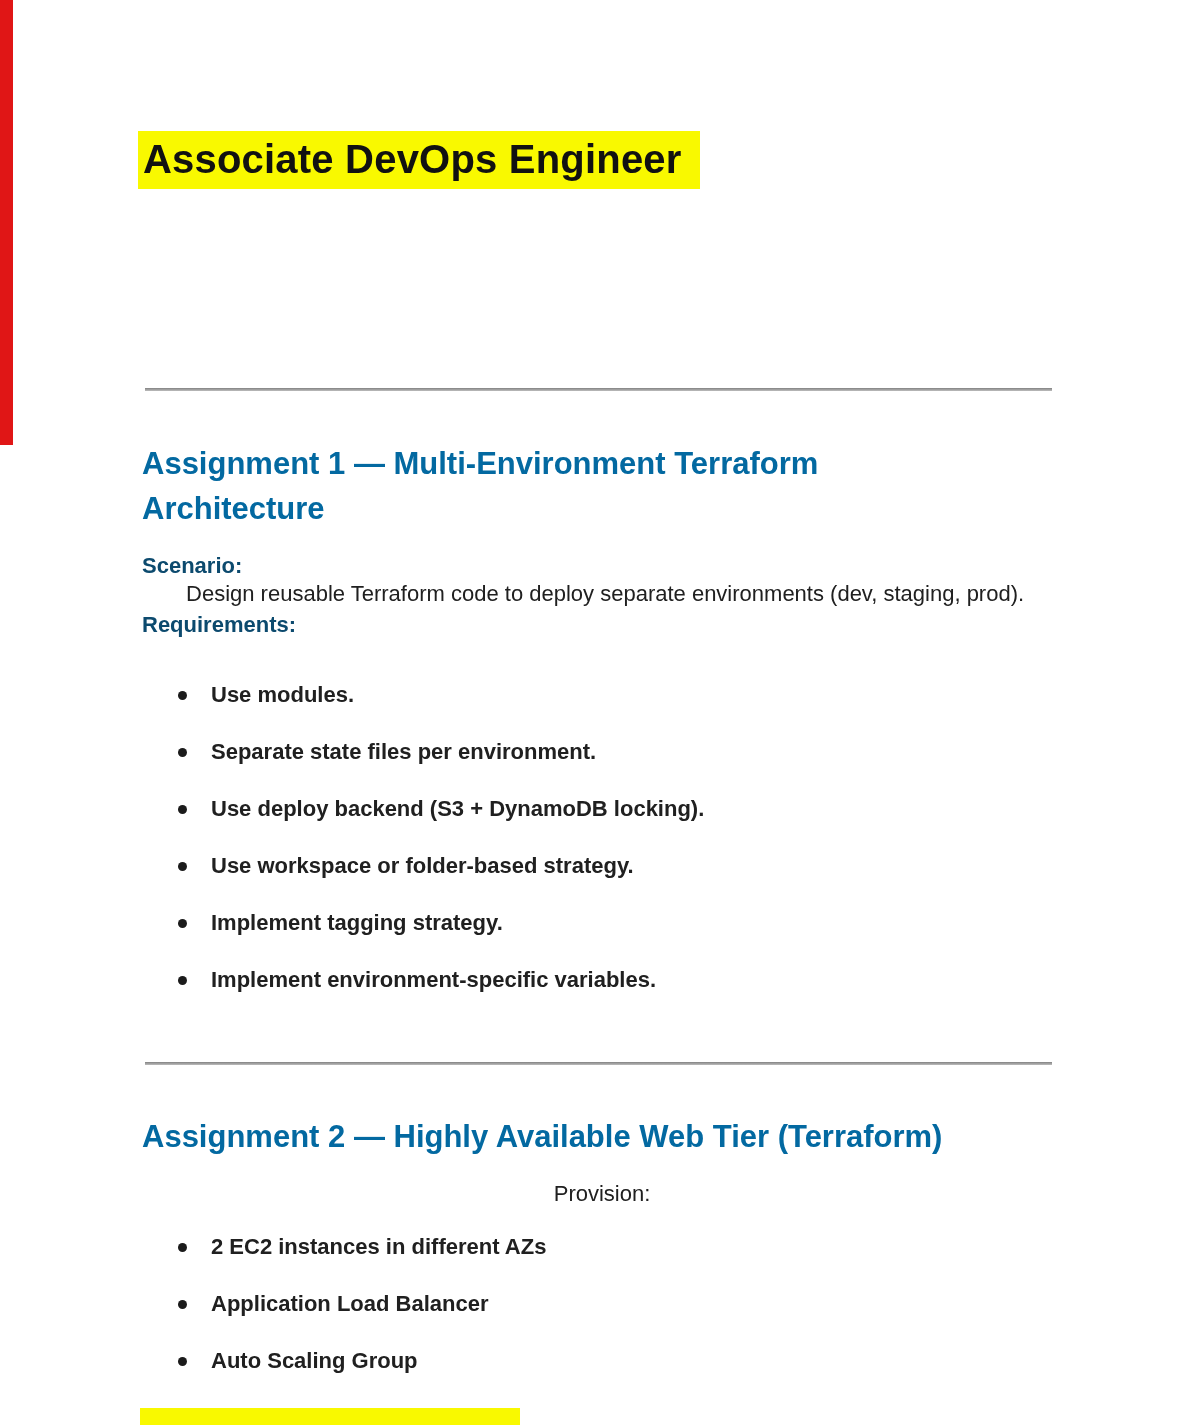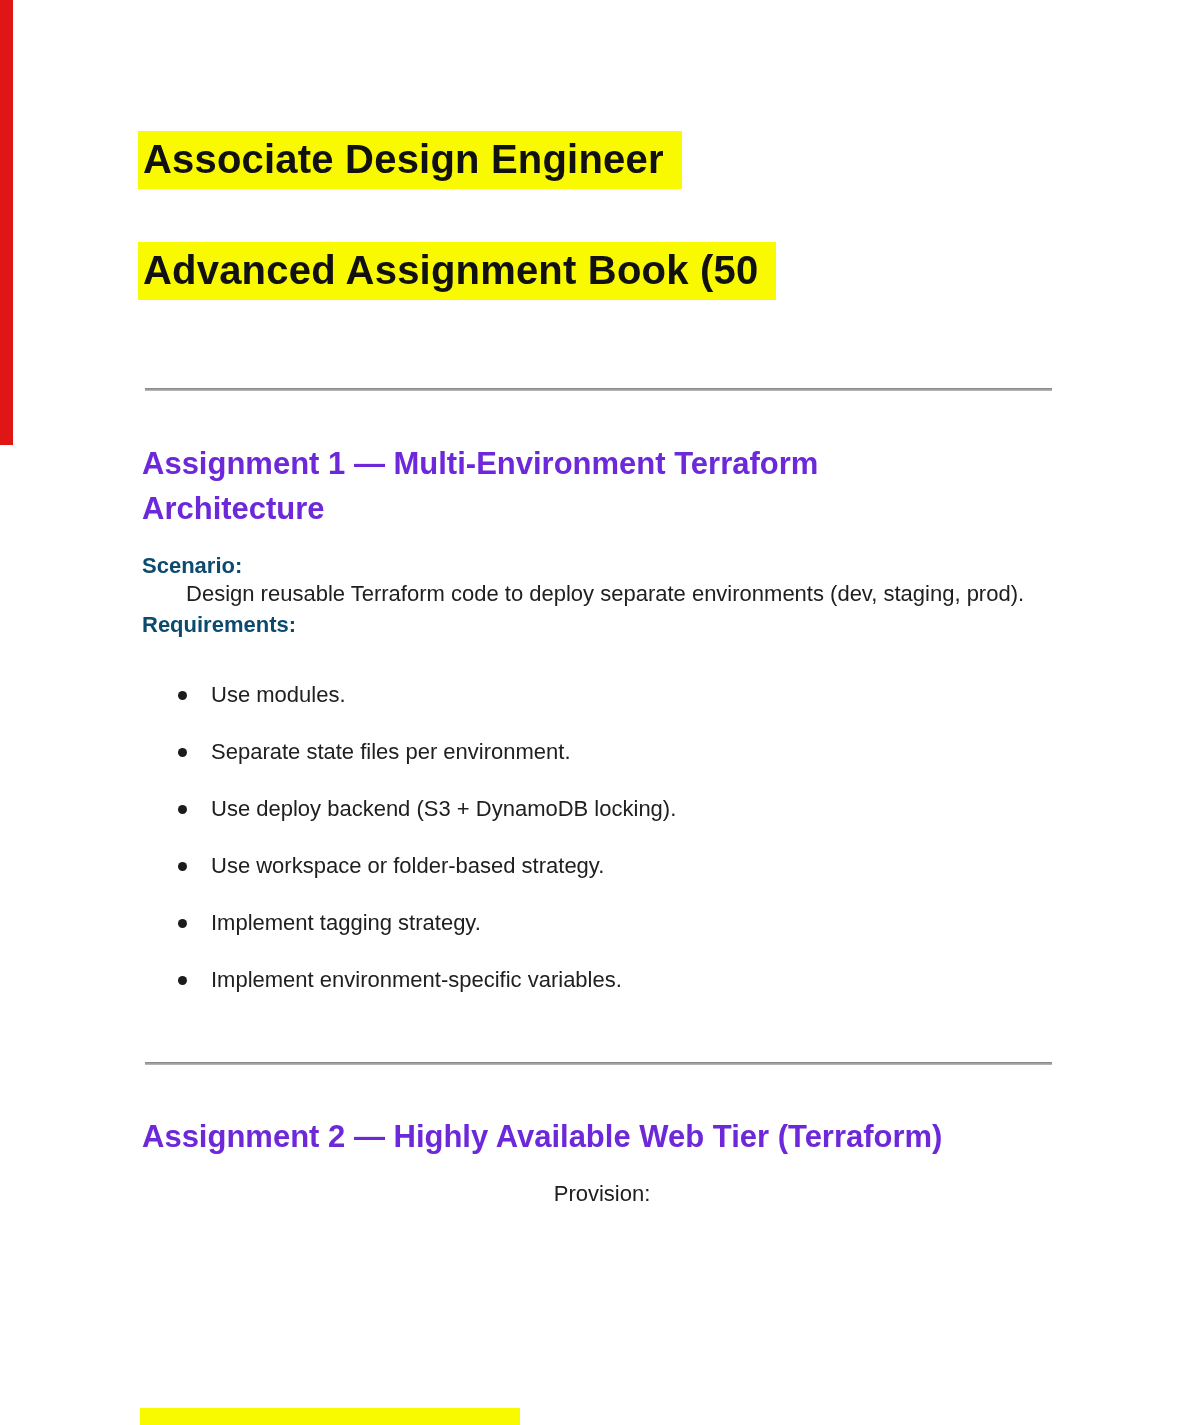--- a/index.html
+++ b/index.html
@@ -40,21 +40,21 @@
     width: 907px;
     height: 3px;
     background: linear-gradient(#828282, #bdbdbd);
   }
   .h2 {
     position: absolute;
     left: 142px;
     width: 930px;
     font-size: 31px;
     font-weight: 700;
-    color: #6d28d9;
+    color: #0369a1;
     line-height: 45px;
   }
   .h2 .h2-line { white-space: nowrap; }
   .label {
     position: absolute;
     left: 142px;
     font-size: 22px;
     font-weight: 700;
     color: #0c4a6e;
     line-height: 26px;
@@ -70,20 +70,21 @@
     white-space: pre-wrap;
     text-align: center;
   }
   ul.bullets {
     position: absolute;
     left: 142px;
     margin: 0;
     padding: 0;
     list-style: none;
     width: 900px;
+    font-weight: bold;
   }
   ul.bullets li {
     position: relative;
     padding-left: 69px;
     font-size: 22px;
     line-height: 26px;
     color: #202020;
     margin-bottom: 31px;
     white-space: nowrap;
   }
@@ -107,24 +108,21 @@
   }
 </style>
 </head>
 <body>
 
 <div class="page" style="--hl: #f9f900; --bar: #e01616;">
 
   <div class="red-bar"></div>
 
   <div class="title-line" style="top:131px">
-    <span class="hl">Associate Design Engineer</span>
-  </div>
-  <div class="title-line" style="top:242px">
-    <span class="hl">Advanced Assignment Book (50</span>
+    <span class="hl">Associate DevOps Engineer</span>
   </div>
 
   <div class="rule" style="top:388px"></div>
 
   <div class="h2" style="top:441px">
     <div class="h2-line">Assignment 1 — Multi-Environment Terraform</div>
     <div class="h2-line">Architecture</div>
   </div>
 
   <div class="label" style="top:553px">Scenario:</div>
@@ -142,16 +140,21 @@
   </ul>
 
   <div class="rule" style="top:1062px"></div>
 
   <div class="h2" style="top:1114px">
     <div class="h2-line">Assignment 2 — Highly Available Web Tier (Terraform)</div>
   </div>
 
   <div class="body-text" style="top:1181px">Provision:</div>
 
+  <ul class="bullets" style="top:1234px">
+    <li><span>2 EC2 instances in different AZs</span></li>
+    <li><span>Application Load Balancer</span></li>
+    <li><span>Auto Scaling Group</span></li>
+  </ul>
 
   <div class="bottom-highlight"></div>
 
 </div>
 
 </body></html>

